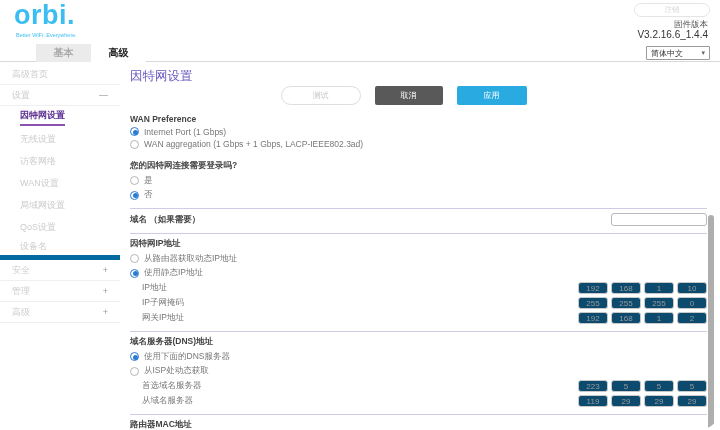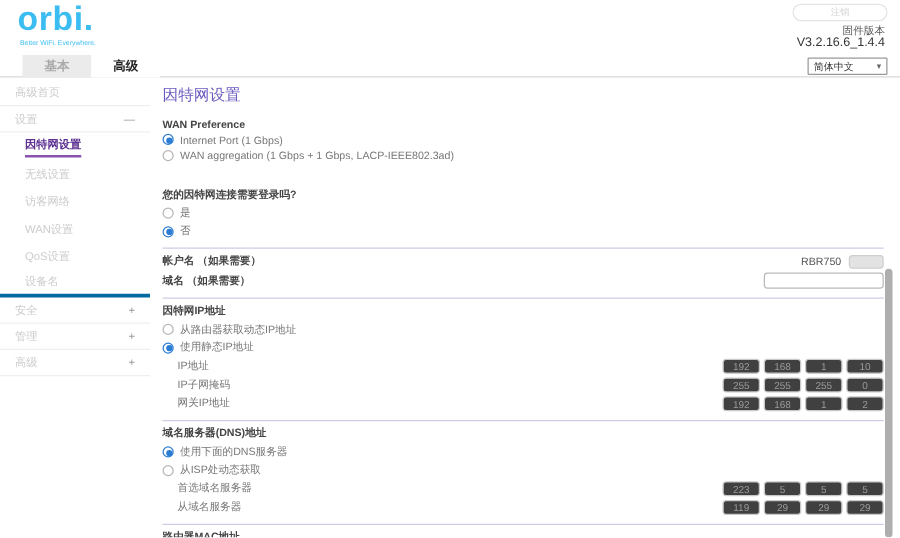--- a/index.html
+++ b/index.html
@@ -1,43 +1,43 @@
 <!DOCTYPE html>
 <html><head>
 <meta charset="utf-8">
 <style>
   * { margin:0; padding:0; box-sizing:border-box; }
   html,body { width:720px; height:430px; }
   body { font-family:"Liberation Sans","DejaVu Sans",sans-serif; background:#fff; color:#333; }
-  .page { position:relative; width:720px; height:430px; overflow:hidden; background:#fff; }
+  .page { position:relative; width:720px; height:430px; overflow:hidden; background:#fff;border-radius:21px; }
 
   
   .header { position:relative; height:44px; }
   .logo-brand { position:absolute; left:14px; top:0px; font-size:27px; font-weight:bold; color:#3bbdf2; letter-spacing:0.5px; }
   .logo-tag { position:absolute; left:16px; top:32px; font-size:5.5px; color:#3bbdf2; }
   .logout-btn { position:absolute; right:10px; top:3px; width:76px; height:14px; border:1px solid #e4e4e4; border-radius:8px; font-size:7.5px; color:#d2d2d2; text-align:center; line-height:12px; background:#fff; }
   .fw-label { position:absolute; right:12px; top:19px; font-size:8.5px; color:#555; }
   .fw-ver { position:absolute; right:12px; top:29px; font-size:10px; color:#333; }
 
   
-  .tabbar { position:relative; height:18px; border-bottom:1px solid #d9d9d9; padding-left:18px; display:flex; }
+  .tabbar { position:relative; height:18px; border-bottom:1px solid #d9d9d9; padding-left:36px; display:flex; }
   .tab { width:55px; height:18px; font-size:10px; font-weight:bold; display:flex; align-items:center; justify-content:center; cursor:default; }
   .tab-inactive { background:#ebebeb; color:#a9a9a9; }
   .tab-active { background:#fff; color:#222; }
   .lang-select { position:absolute; right:10px; top:2px; width:64px; height:14px; border:1px solid #9a9a9a; border-radius:1px; font-size:8px; color:#333; display:flex; align-items:center; justify-content:space-between; padding:0 4px; background:#fff; }
   .chev { font-size:7px; color:#666; }
 
   
   .bodyrow { display:flex; height:367px; }
 
   
   .sidebar { width:120px; font-size:9px; color:#cccccc; flex-shrink:0; padding-top:2px; }
   .side-row { height:21px; display:flex; align-items:center; justify-content:space-between; padding:0 12px; border-bottom:1px solid #efefef; }
   .side-sub { height:22px; display:flex; align-items:center; padding:0 10px 0 20px; border-bottom:none; }
-  .side-sub-last { border-bottom:3px solid #0369a1;font-family:Liberation Serif, serif; }
+  .side-sub-last { border-bottom:5px solid #0369a1;font-family:Liberation Serif, serif; }
   .side-toggle { color:#9a9a9a; font-size:9px; }
   .side-active-label { color:#5e3191; font-weight:bold; border-bottom:2px solid #8a53b0; padding-bottom:2px; }
 
   
   .main { flex:1; padding:2px 13px 0 10px; position:relative; }
   .main-title { font-size:12.5px; color:#6a5bbf; margin:4px 0 1px 0; }
   .btn-row { display:flex; justify-content:center; gap:14px; margin:1px 30px 4px 0; }
   .btn { height:19px; font-size:8px; display:flex; align-items:center; justify-content:center; cursor:default; }
   .btn-test { width:80px; border:1px solid #dedede; border-radius:10px; color:#c4c4c4; background:#fff; }
   .btn-cancel { width:68px; background:#595959; color:#fff; border-radius:2px; }
@@ -48,21 +48,21 @@
   .radio { width:9px; height:9px; border:1px solid #b5b5b5; border-radius:50%; position:relative; background:#fff; flex-shrink:0; }
   .radio-checked { border-color:#2b7cd3; }
   .radio-checked::after { content:""; position:absolute; left:1.5px; top:1.5px; width:5px; height:5px; background:#2b7cd3; border-radius:50%; }
 
   .divider { height:1px; background:#cdcde6; margin:7px 0 4px 0; }
 
   .field-row { display:flex; align-items:center; justify-content:space-between; margin-top:3px; font-size:8.5px; color:#555; }
   .field-lbl-b { font-weight:bold; color:#444; }
   .field-lbl-ind { padding-left:12px; color:#777; }
   .octets { display:flex; align-items:center; gap:3px; }
-  .octet { width:30px; height:12px; border:1px solid #c9c9c9; border-radius:3px; font-size:8px; color:#9a9a9a; text-align:center; line-height:10px; background:#404040; padding:0; }
+  .octet { width:30px; height:12px; border:1px solid #c9c9c9; border-radius:3px; font-size:8px; color:#9a9a9a; text-align:center; line-height:10px; background:#0c4a6e; padding:0; }
   .acct-right { display:flex; align-items:center; }
   .acct-val { font-size:8.5px; color:#555; }
   .acct-badge { width:28px; height:11px; background:#e3e3e3; border:1px solid #cfcfcf; border-radius:3px; margin-left:6px; }
   .text-input { width:96px; height:13px; border:1px solid #b9b9b9; border-radius:3px; font-size:8px; padding:0 3px; color:#555; }
 
   .scroll-thumb { position:absolute; right:6px; top:215px; width:6px; height:215px; background:#aeaeae; border-radius:3px; }
 </style>
 </head>
 <body>
 
@@ -101,20 +101,23 @@
       <div class="side-sub">
         <span>无线设置</span>
       </div>
       <div class="side-sub">
         <span>访客网络</span>
       </div>
       <div class="side-sub">
         <span>WAN设置</span>
       </div>
       <div class="side-sub">
+        <span>局域网设置</span>
+      </div>
+      <div class="side-sub">
         <span>QoS设置</span>
       </div>
       <div class="side-sub side-sub-last">
         <span>设备名</span>
       </div>
       <div class="side-row">
         <span>安全</span>
         <span class="side-toggle">+</span>
       </div>
       <div class="side-row">
@@ -124,50 +127,48 @@
       <div class="side-row">
         <span>高级</span>
         <span class="side-toggle">+</span>
       </div>
     </div>
 
     <div class="main">
 
       <div class="main-title">因特网设置</div>
 
+      <div class="btn-row">
+        <div class="btn btn-test">测试</div>
+        <div class="btn btn-cancel">取消</div>
+        <div class="btn btn-apply">应用</div>
+      </div>
 
       <div class="sec-head">WAN Preference</div>
       <div class="radio-row">
         <span class="radio radio-checked"></span>
         <span>Internet Port (1 Gbps)</span>
       </div>
       <div class="radio-row">
         <span class="radio"></span>
         <span>WAN aggregation (1 Gbps + 1 Gbps, LACP-IEEE802.3ad)</span>
       </div>
 
-      <div class="sec-head" style="margin-top:21px;">您的因特网连接需要登录吗?</div>
+      <div class="sec-head" style="margin-top:11px;">您的因特网连接需要登录吗?</div>
       <div class="radio-row">
         <span class="radio"></span>
         <span>是</span>
       </div>
       <div class="radio-row">
         <span class="radio radio-checked"></span>
         <span>否</span>
       </div>
 
       <div class="divider"></div>
 
-      <div class="field-row">
-        <span class="field-lbl-b">帐户名 （如果需要）</span>
-        <span class="acct-right">
-          <span class="acct-val">RBR750</span>
-          <span class="acct-badge"></span>
-        </span>
-      </div>
 
       <div class="field-row">
         <span class="field-lbl-b">域名 （如果需要）</span>
         <input class="text-input" value="" style="">
       </div>
 
       <div class="divider"></div>
 
       <div class="sec-head" style="margin-top:0;">因特网IP地址</div>
       <div class="radio-row">

